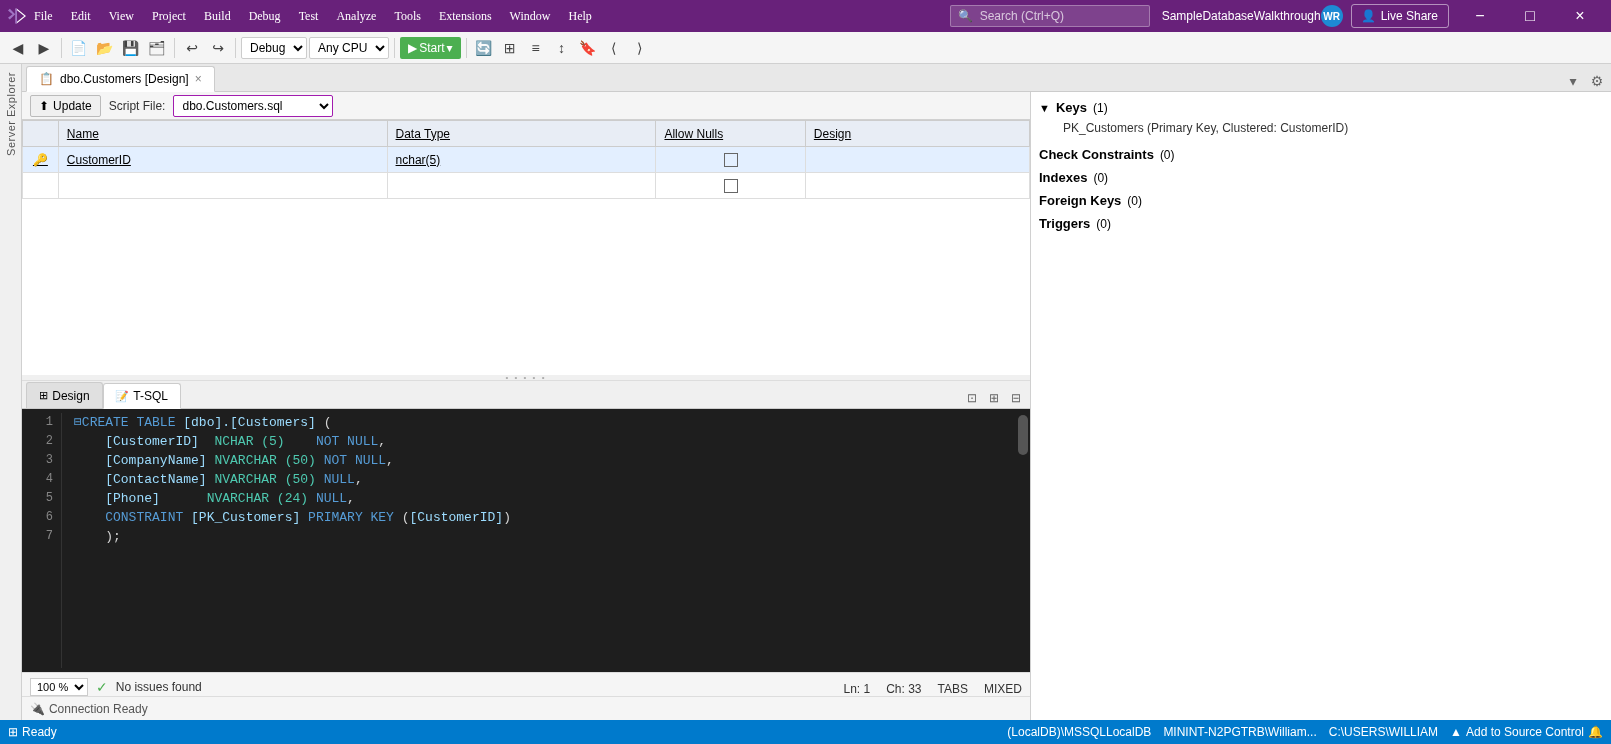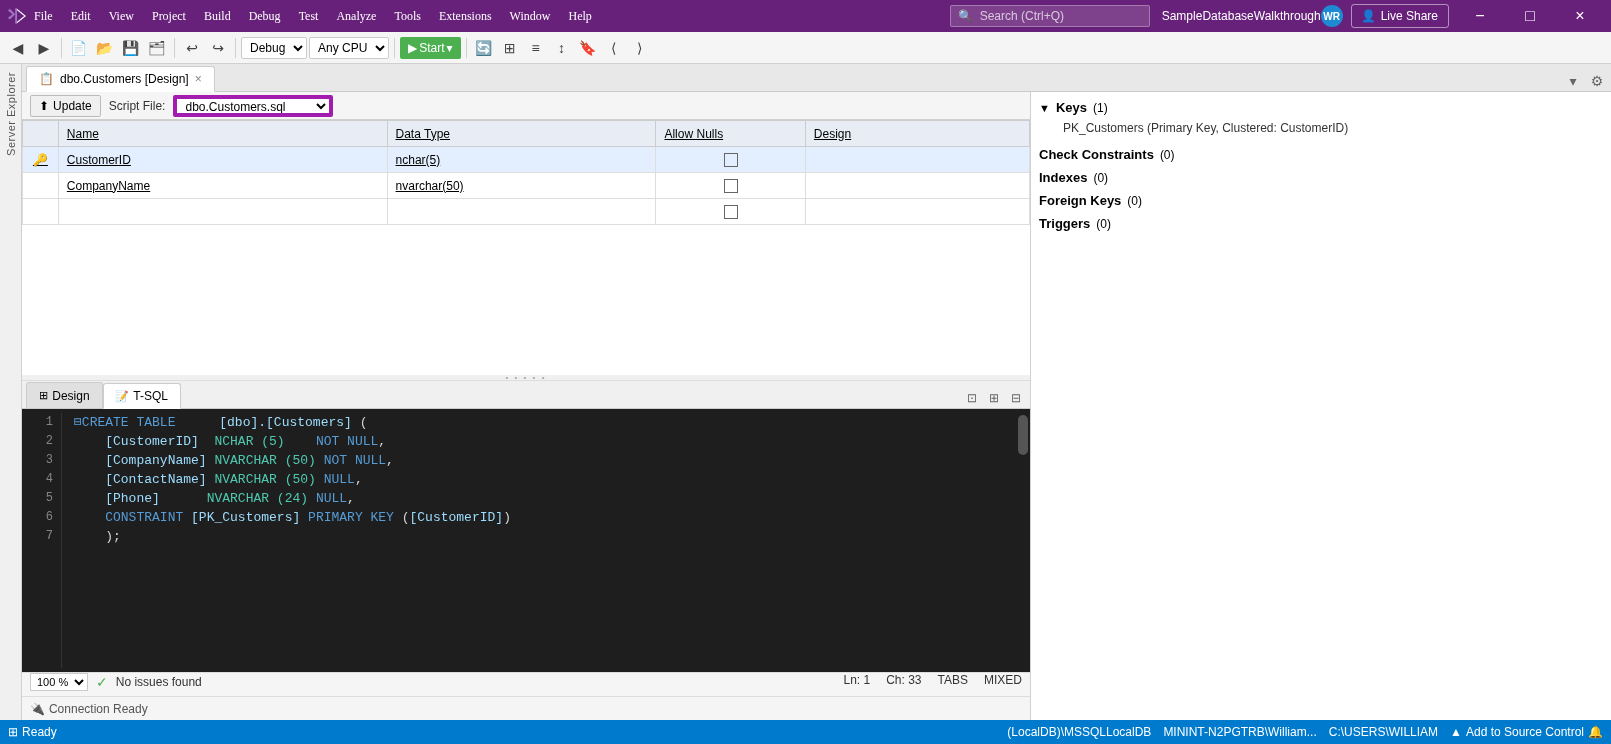--- a/index.html
+++ b/index.html
@@ -47,21 +47,21 @@
     
     .designer-area { display: flex; flex: 1; overflow: hidden; }
 
     
     .table-designer { flex: 1; display: flex; flex-direction: column; border-right: 1px solid #d0d0d0; overflow: hidden; }
 
     
     .script-file-bar { background: #f5f5f5; border-bottom: 1px solid #d0d0d0; height: 28px; display: flex; align-items: center; padding: 0 8px; gap: 8px; flex-shrink: 0; }
     .update-btn { display: flex; align-items: center; gap: 4px; padding: 2px 8px; background: #f0f0f0; border: 1px solid #bbb; border-radius: 2px; cursor: pointer; font-size: 12px; height: 22px; }
     .script-file-label { font-size: 12px; color: #333; }
-    .script-file-dropdown { height: 22px; border: 4px solid #a21caf; background: white; font-size: 12px; padding: 0 4px; border-radius: 2px; cursor: pointer; width: 160px; }
+    .script-file-dropdown { height: 22px; border: 1px solid #a21caf; background: white; font-size: 12px; padding: 0 4px; border-radius: 2px; cursor: pointer; width: 160px; }
 
     
     .table-grid { flex: 1; overflow: auto; background: white; }
     table.design-table { width: 100%; border-collapse: collapse; table-layout: fixed; text-decoration: underline; }
     table.design-table th { background: #e8edf5; border: 1px solid #ccc; padding: 4px 8px; font-size: 12px; font-weight: normal; text-align: left; height: 26px; }
     table.design-table td { border: 1px solid #ddd; padding: 2px 8px; font-size: 12px; height: 26px; background: white; }
     table.design-table tr.selected td { background: #e3efff; }
     .col-indicator { width: 24px; text-align: center; padding: 0; }
     .col-name { width: 220px; }
     .col-type { width: 180px; }
@@ -101,21 +101,21 @@
     .sql-scrollbar-thumb { width: 10px; height: 40px; background: #555; border-radius: 5px; margin: 2px; }
 
     
     .status-bar { background: #007acc; color: white; height: 24px; display: flex; align-items: center; padding: 0 8px; font-size: 12px; flex-shrink: 0; justify-content: space-between; }
     .status-left { display: flex; align-items: center; gap: 8px; }
     .status-right { display: flex; align-items: center; gap: 12px; justify-content: center; }
     .status-item { display: flex; align-items: center; gap: 4px; }
     .status-ready { display: flex; align-items: center; gap: 4px; }
 
     
-    .info-bar { background: #f5f5f5; border-top: 1px solid #ddd; height: 24px; display: flex; align-items: flex-start; padding: 0 8px; font-size: 12px; color: #333; justify-content: space-between; flex-shrink: 0; }
+    .info-bar { background: #f5f5f5; border-top: 1px solid #ddd; height: 24px; display: flex; align-items: flex-end; padding: 0 8px; font-size: 12px; color: #333; justify-content: space-between; flex-shrink: 0; }
     .info-left { display: flex; align-items: center; gap: 8px; }
     .info-right { display: flex; align-items: center; gap: 16px; }
     .zoom-select { height: 18px; border: 1px solid #ccc; background: white; font-size: 11px; padding: 0 2px; cursor: pointer; }
     .issues-icon { color: #4caf50; font-size: 14px; }
 
     
     .connection-bar { background: #f5f5f5; border-top: 1px solid #ddd; height: 24px; display: flex; align-items: center; padding: 0 8px; font-size: 12px; color: #555; gap: 4px; flex-shrink: 0; }
 
     
     .vs-logo { width: 18px; height: 18px; }
@@ -248,31 +248,20 @@
                   <td class="col-indicator"><span style="color:#d4a017;font-size:12px;">🔑</span></td>
                   <td class="col-name">CustomerID</td>
                   <td class="col-type">nchar(5)</td>
                   <td class="col-nulls">
                     <div class="checkbox-cell">
                       <div class="cb"></div>
                     </div>
                   </td>
                   <td class="col-default"></td>
                 </tr>
-                <tr>
-                  <td class="col-indicator"></td>
-                  <td class="col-name">CompanyName</td>
-                  <td class="col-type">nvarchar(50)</td>
-                  <td class="col-nulls">
-                    <div class="checkbox-cell">
-                      <div class="cb"></div>
-                    </div>
-                  </td>
-                  <td class="col-default"></td>
-                </tr>
                 <tr class="empty-row">
                   <td></td>
                   <td></td>
                   <td></td>
                   <td>
                     <div class="checkbox-cell">
                       <div class="cb"></div>
                     </div>
                   </td>
                   <td></td>
@@ -307,21 +296,21 @@
           <div class="line-numbers" id="line-numbers">
               <div class="line-number">1</div>
               <div class="line-number">2</div>
               <div class="line-number">3</div>
               <div class="line-number">4</div>
               <div class="line-number">5</div>
               <div class="line-number">6</div>
               <div class="line-number">7</div>
             </div>
           <div class="code-area" id="code-area">
-              <div class="code-line"><span style="color: rgb(86, 156, 214);">⊟</span><span style="color: rgb(86, 156, 214);">CREATE TABLE </span><span style="color: rgb(156, 220, 254); margin-left: 36px;">[dbo].</span><span style="color: rgb(156, 220, 254);">[Customers]</span><span style="color: rgb(212, 212, 212);"> (</span></div>
+              <div class="code-line"><span style="color: rgb(86, 156, 214);">⊟</span><span style="color: rgb(86, 156, 214);">CREATE TABLE </span><span style="color: rgb(156, 220, 254);">[dbo].</span><span style="color: rgb(156, 220, 254);">[Customers]</span><span style="color: rgb(212, 212, 212);"> (</span></div>
               <div class="code-line"><span style="color: rgb(212, 212, 212);">    </span><span style="color: rgb(156, 220, 254);">[CustomerID]</span><span style="color: rgb(212, 212, 212);">  </span><span style="color: rgb(78, 201, 176);">NCHAR (5)</span><span style="color: rgb(212, 212, 212);">    </span><span style="color: rgb(86, 156, 214);">NOT NULL</span><span style="color: rgb(212, 212, 212);">,</span></div>
               <div class="code-line"><span style="color: rgb(212, 212, 212);">    </span><span style="color: rgb(156, 220, 254);">[CompanyName]</span><span style="color: rgb(212, 212, 212);"> </span><span style="color: rgb(78, 201, 176);">NVARCHAR (50)</span><span style="color: rgb(212, 212, 212);"> </span><span style="color: rgb(86, 156, 214);">NOT NULL</span><span style="color: rgb(212, 212, 212);">,</span></div>
               <div class="code-line"><span style="color: rgb(212, 212, 212);">    </span><span style="color: rgb(156, 220, 254);">[ContactName]</span><span style="color: rgb(212, 212, 212);"> </span><span style="color: rgb(78, 201, 176);">NVARCHAR (50)</span><span style="color: rgb(212, 212, 212);"> </span><span style="color: rgb(86, 156, 214);">NULL</span><span style="color: rgb(212, 212, 212);">,</span></div>
               <div class="code-line"><span style="color: rgb(212, 212, 212);">    </span><span style="color: rgb(156, 220, 254);">[Phone]</span><span style="color: rgb(212, 212, 212);">      </span><span style="color: rgb(78, 201, 176);">NVARCHAR (24)</span><span style="color: rgb(212, 212, 212);"> </span><span style="color: rgb(86, 156, 214);">NULL</span><span style="color: rgb(212, 212, 212);">,</span></div>
               <div class="code-line"><span style="color: rgb(212, 212, 212);">    </span><span style="color: rgb(86, 156, 214);">CONSTRAINT </span><span style="color: rgb(156, 220, 254);">[PK_Customers]</span><span style="color: rgb(212, 212, 212);"> </span><span style="color: rgb(86, 156, 214);">PRIMARY KEY</span><span style="color: rgb(212, 212, 212);"> (</span><span style="color: rgb(156, 220, 254);">[CustomerID]</span><span style="color: rgb(212, 212, 212);">)</span></div>
               <div class="code-line"><span style="color: rgb(212, 212, 212);">    );</span></div>
             </div>
           <div class="sql-scrollbar">
             <div class="sql-scrollbar-track">
               <div class="sql-scrollbar-thumb"></div>

